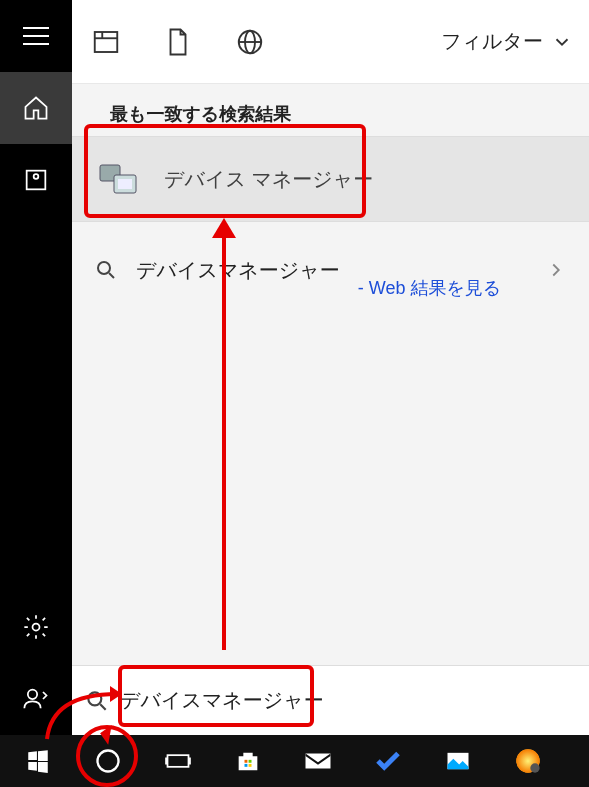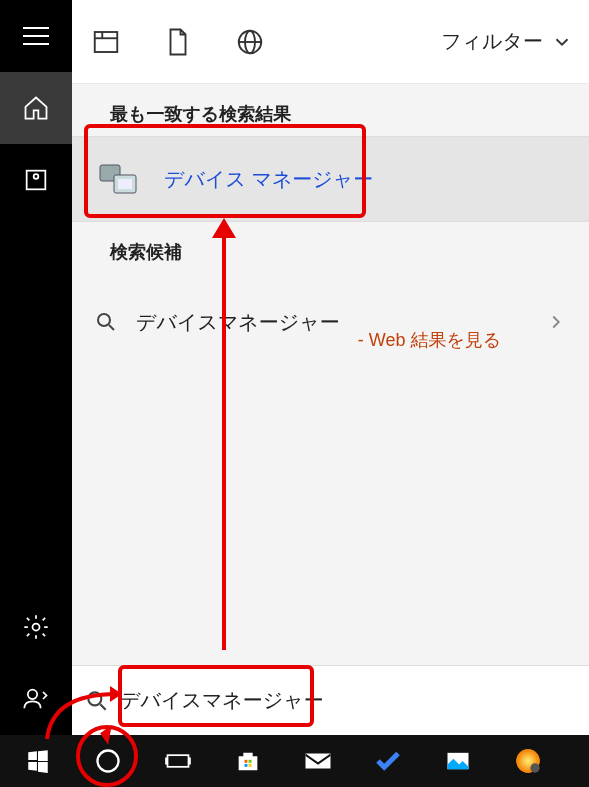--- a/index.html
+++ b/index.html
@@ -94,36 +94,36 @@
       left: 84px; top: 124px;
       width: 282px; height: 94px;
       pointer-events: none;
       z-index: 50;
     }
     .best-match .icon-wrap {
       width: 48px; height: 48px;
       display: flex; align-items: center; justify-content: center;
     }
     .best-match .texts .title {
-      font-size: 20px; color: #1d4ed8;
+      font-size: 20px; color: #404040;
     }
     .best-match .texts .subtitle {
       font-size: 17px; color: #888;
       margin-top: 4px;
     }
     .suggest-row {
       padding: 18px 22px;
       display: flex; align-items: center; gap: 18px;
       cursor: pointer;
     }
     .suggest-row .label {
       font-size: 20px; color: #222;
     }
     .suggest-row .suffix {
-      font-size: 18px; color: #c2410c; margin-top: 36px;
+      font-size: 18px; color: #1d4ed8; margin-top: 36px;
     }
     .suggest-row .chev {
       margin-left: auto;
     }
 
     .search-box-wrap {
       height: 70px;
       background: #fff;
       display: flex; align-items: center;
       padding: 0 12px;
@@ -274,21 +274,20 @@
           <rect x="6" y="10" width="20" height="16" rx="2" fill="#9aa" stroke="#556" stroke-width="1"></rect>
           <rect x="20" y="20" width="22" height="18" rx="2" fill="#cdd" stroke="#556" stroke-width="1"></rect>
           <rect x="24" y="24" width="14" height="10" fill="#eef"></rect>
         </svg>
       </div>
       <div class="texts">
         <div class="title">デバイス マネージャー</div>
       </div>
     </div>
 
-    <div class="section-header">検索候補</div>
 
     <div class="suggest-row">
       <svg viewBox="0 0 24 24" width="24" height="24">
           <circle cx="10" cy="10" r="6" fill="none" stroke="#444" stroke-width="2"></circle>
           <line x1="15" y1="15" x2="20" y2="20" stroke="#444" stroke-width="2"></line>
         </svg>
       <span class="label">デバイスマネージャー</span>
       <span class="suffix"> - Web 結果を見る</span>
       <svg class="chev" viewBox="0 0 24 24" width="22" height="22">
           <path fill="none" stroke="#888" stroke-width="2" d="M9 6l6 6-6 6"></path>

